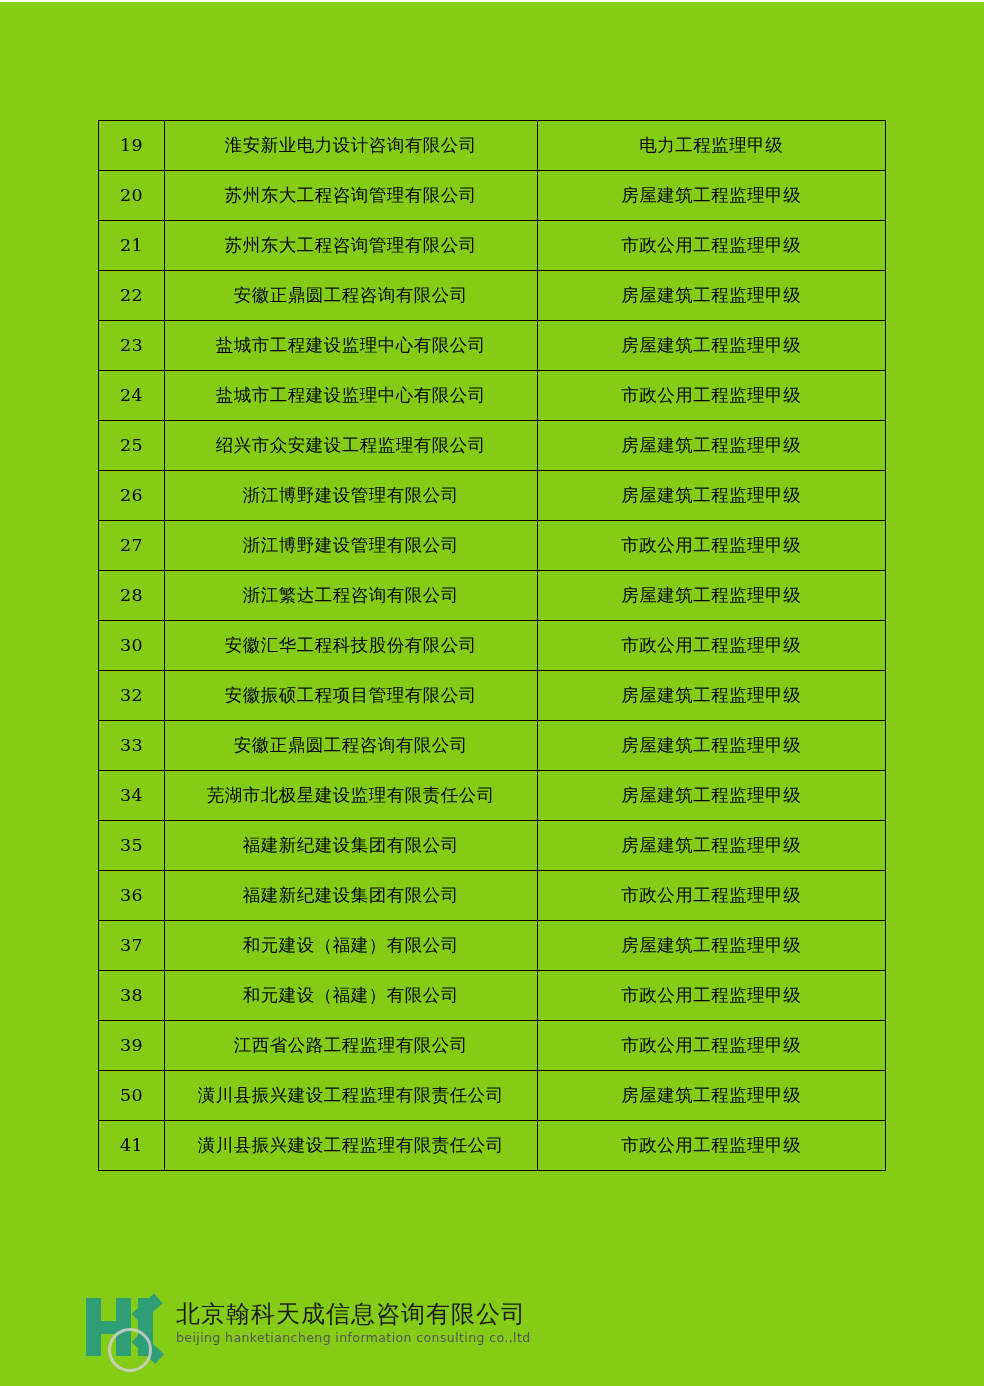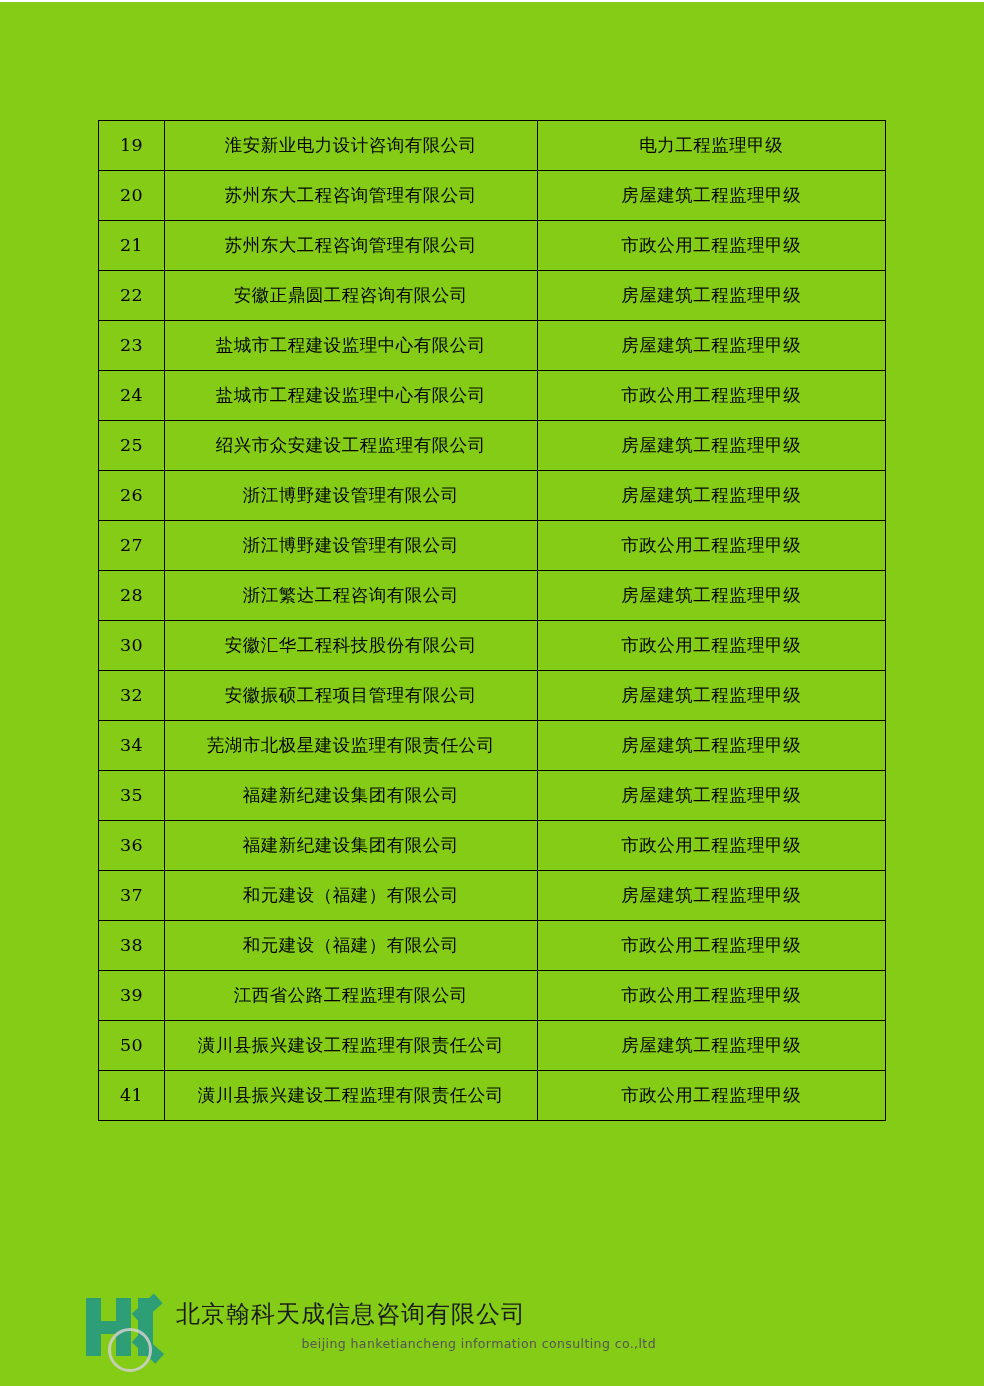--- a/index.html
+++ b/index.html
@@ -100,27 +100,26 @@
     width: 480px;
   }
   .logo-cn {
     font-size: 24px;
     color: #1a1a1a;
     font-family: Liberation Mono, monospace;
     letter-spacing: 1px;
     white-space: nowrap;
   }
   .logo-en {
-    margin-top: 6px;
+    margin-top: 0;
     font-size: 12.5px;
     color: #555555;
     font-family: "DejaVu Sans", "Liberation Sans", sans-serif;
     letter-spacing: 0.4px;
     white-space: nowrap;
-    text-align: right;
   }
 </style>
 </head>
 <body>
 
 <div class="page">
 
   <table class="doc-table">
     <colgroup>
       <col class="col-idx">
@@ -179,20 +178,25 @@
         <td>房屋建筑工程监理甲级</td>
       </tr>
       <tr>
         <td class="idx-cell">30</td>
         <td>安徽汇华工程科技股份有限公司</td>
         <td>市政公用工程监理甲级</td>
       </tr>
       <tr>
         <td class="idx-cell">32</td>
         <td>安徽振硕工程项目管理有限公司</td>
+        <td>房屋建筑工程监理甲级</td>
+      </tr>
+      <tr>
+        <td class="idx-cell">33</td>
+        <td>安徽正鼎圆工程咨询有限公司</td>
         <td>房屋建筑工程监理甲级</td>
       </tr>
       <tr>
         <td class="idx-cell">34</td>
         <td>芜湖市北极星建设监理有限责任公司</td>
         <td>房屋建筑工程监理甲级</td>
       </tr>
       <tr>
         <td class="idx-cell">35</td>
         <td>福建新纪建设集团有限公司</td>

